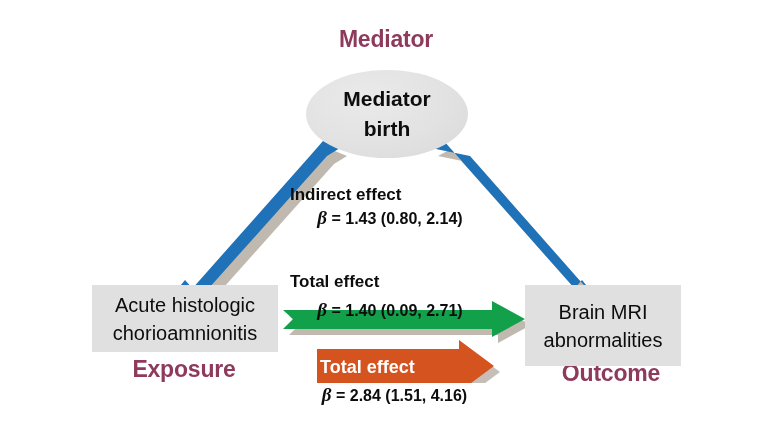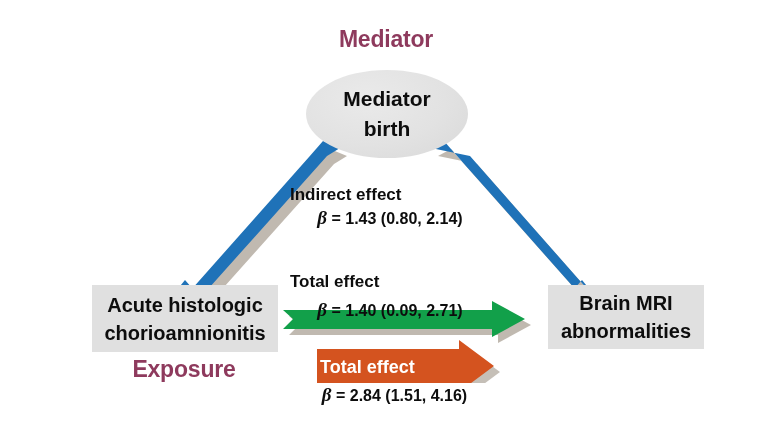--- a/index.html
+++ b/index.html
@@ -79,37 +79,37 @@
     position: absolute;
     background: #e0e0e0;
     display: flex;
     flex-direction: column;
     align-items: center;
     justify-content: center;
     z-index: 3;
   }
   .node-box .node-line {
     color: #0d0d0d;
-    font-weight: bold;
+    font-weight: normal;
     font-size: 20px;
     line-height: 1.4;
     text-align: left;
     white-space: nowrap;
   }
   #exposure-node {
     left: 92px;
     top: 285px;
     width: 186px;
     height: 67px;
   }
   #outcome-node {
-    left: 548px;
+    left: 525px;
     top: 285px;
     width: 156px;
-    height: 64px;
+    height: 81px;
   }
 
   
   .effect-title {
     position: absolute;
     color: #0d0d0d;
     font-weight: bold;
     font-size: 17px;
     white-space: nowrap;
     z-index: 5;
@@ -191,20 +191,21 @@
   <div class="node-box" id="exposure-node">
     <div class="node-line">Acute histologic</div>
     <div class="node-line">chorioamnionitis</div>
   </div>
   <div class="role-label" id="exposure-label">Exposure</div>
 
   <div class="node-box" id="outcome-node">
     <div class="node-line">Brain MRI</div>
     <div class="node-line">abnormalities</div>
   </div>
+  <div class="role-label" id="outcome-label">Outcome</div>
 
   <div class="effect-title" id="indirect-title">Indirect effect</div>
   <div class="effect-beta" id="indirect-beta">
     <span class="bsym">β</span><span> = 1.43 (0.80, 2.14)</span>
   </div>
 
   <div class="effect-title" id="direct-title">Total effect</div>
   <div class="effect-beta" id="direct-beta">
     <span class="bsym">β</span><span> = 1.40 (0.09, 2.71)</span>
   </div>

